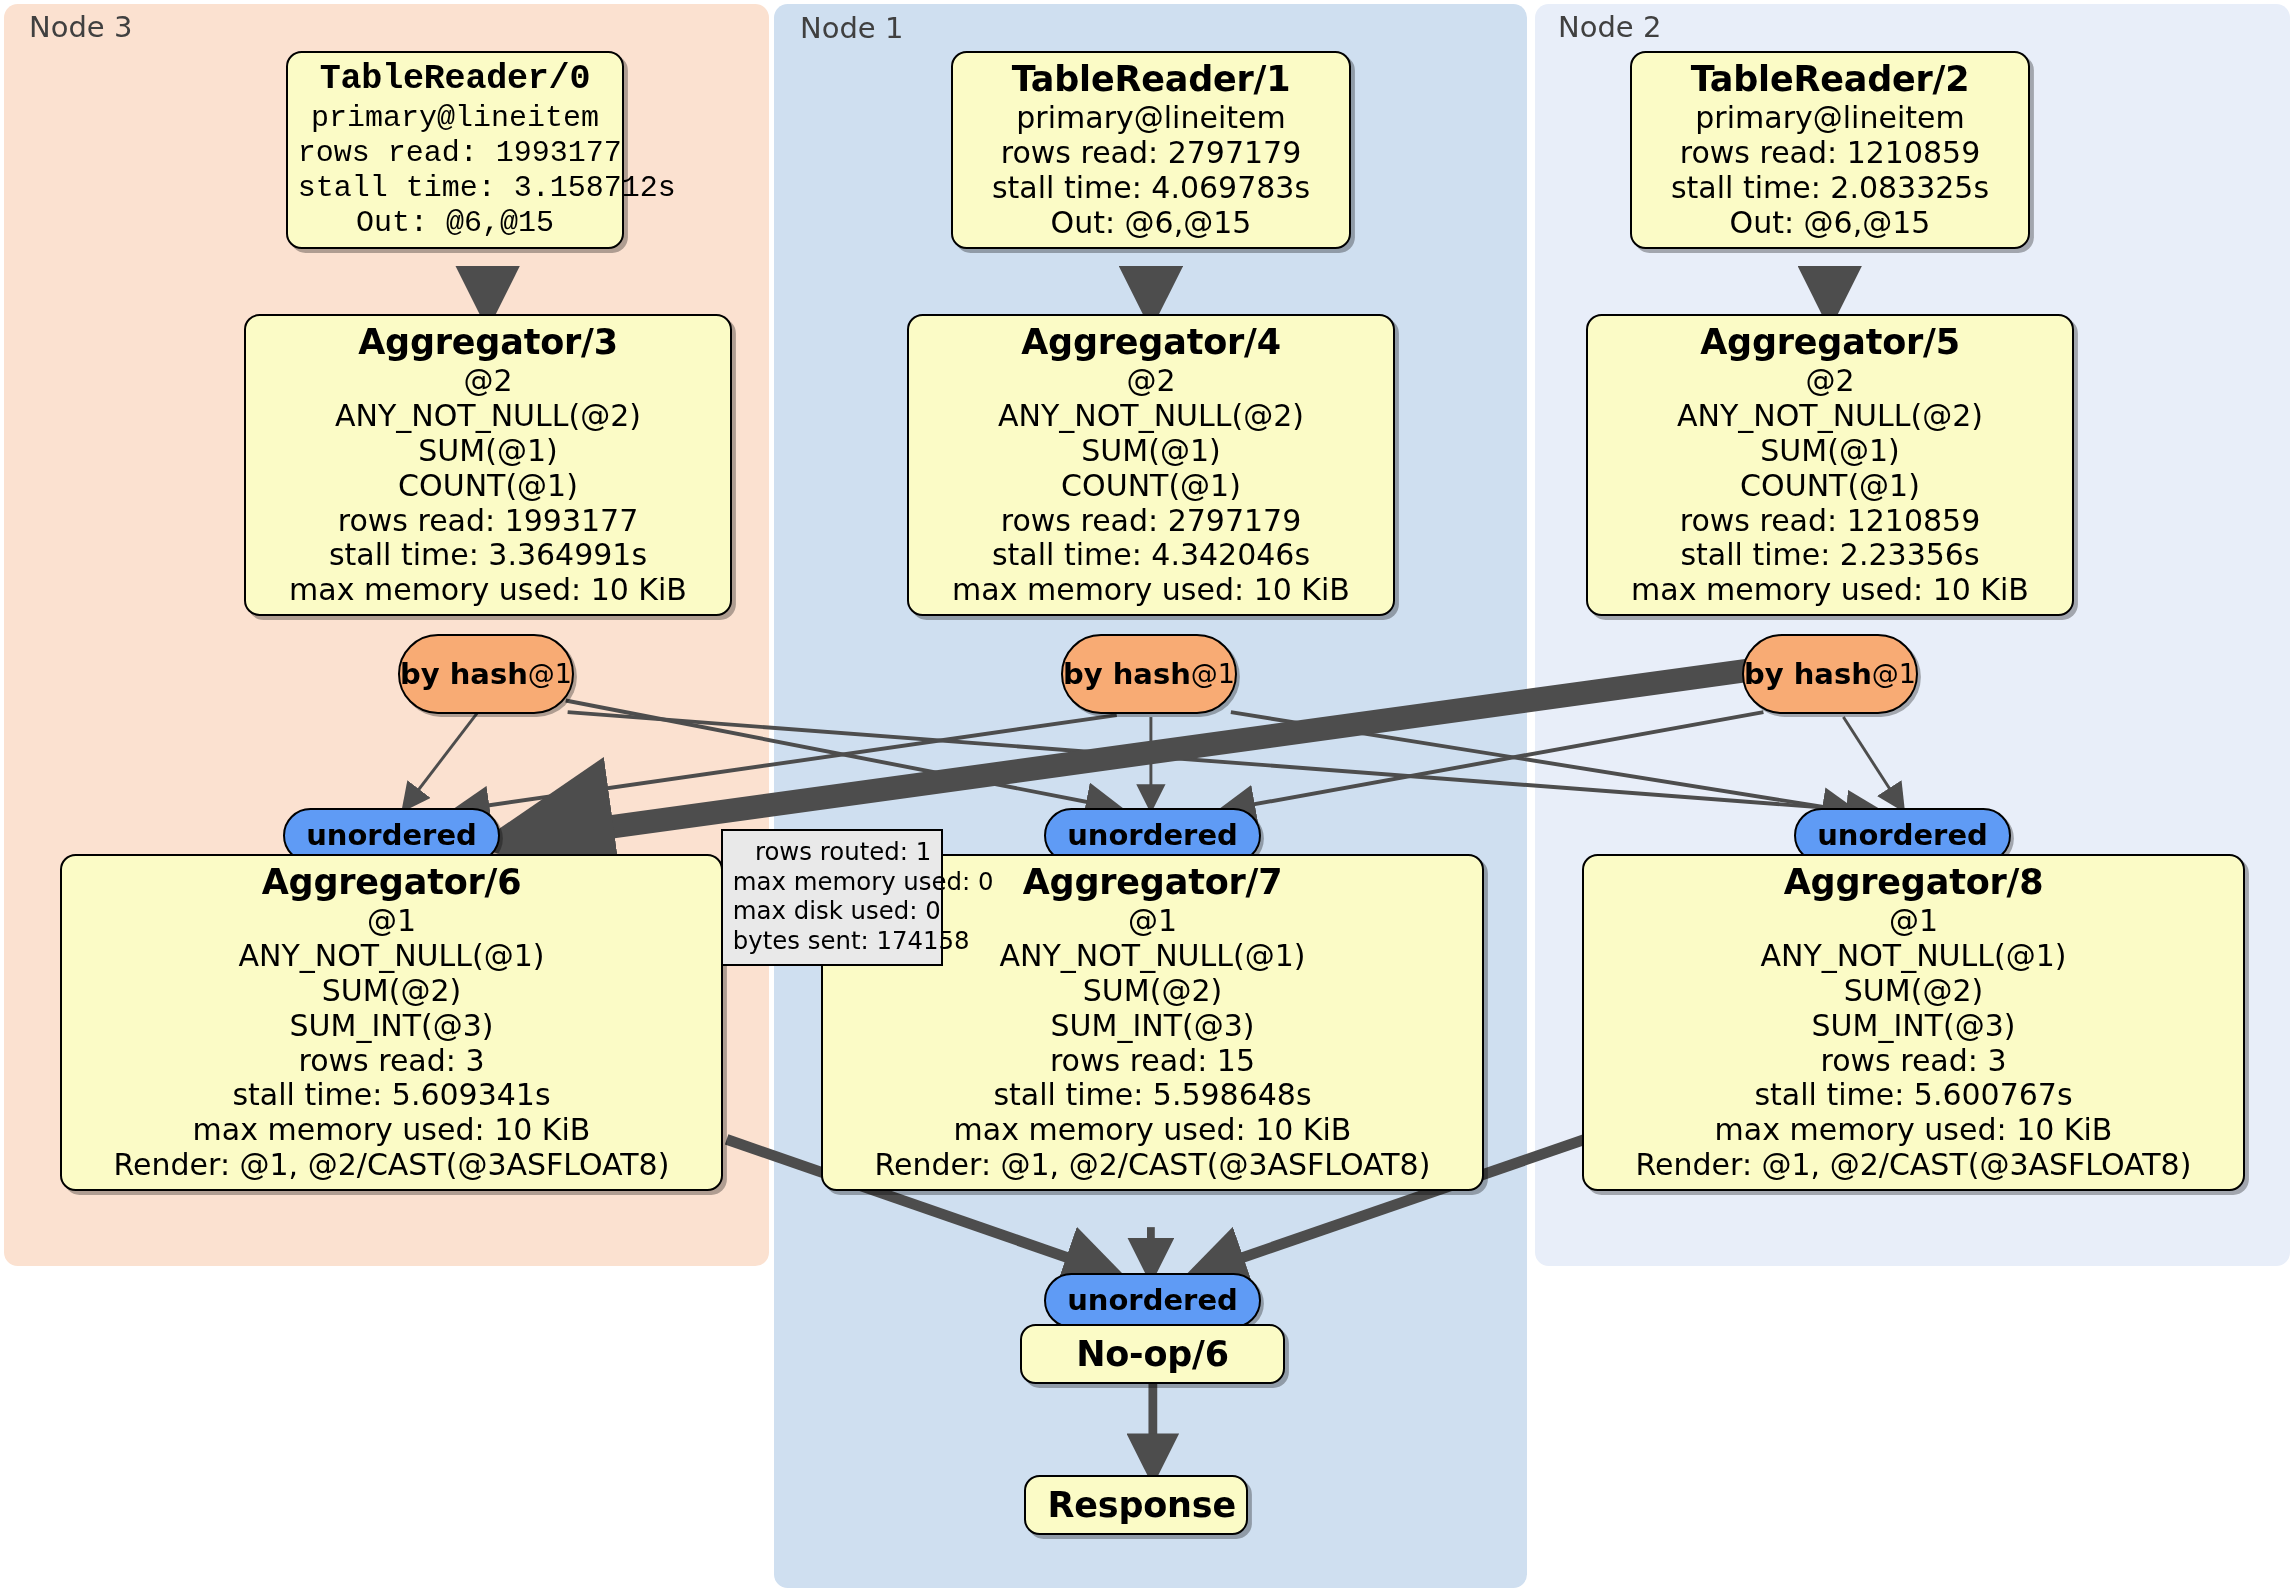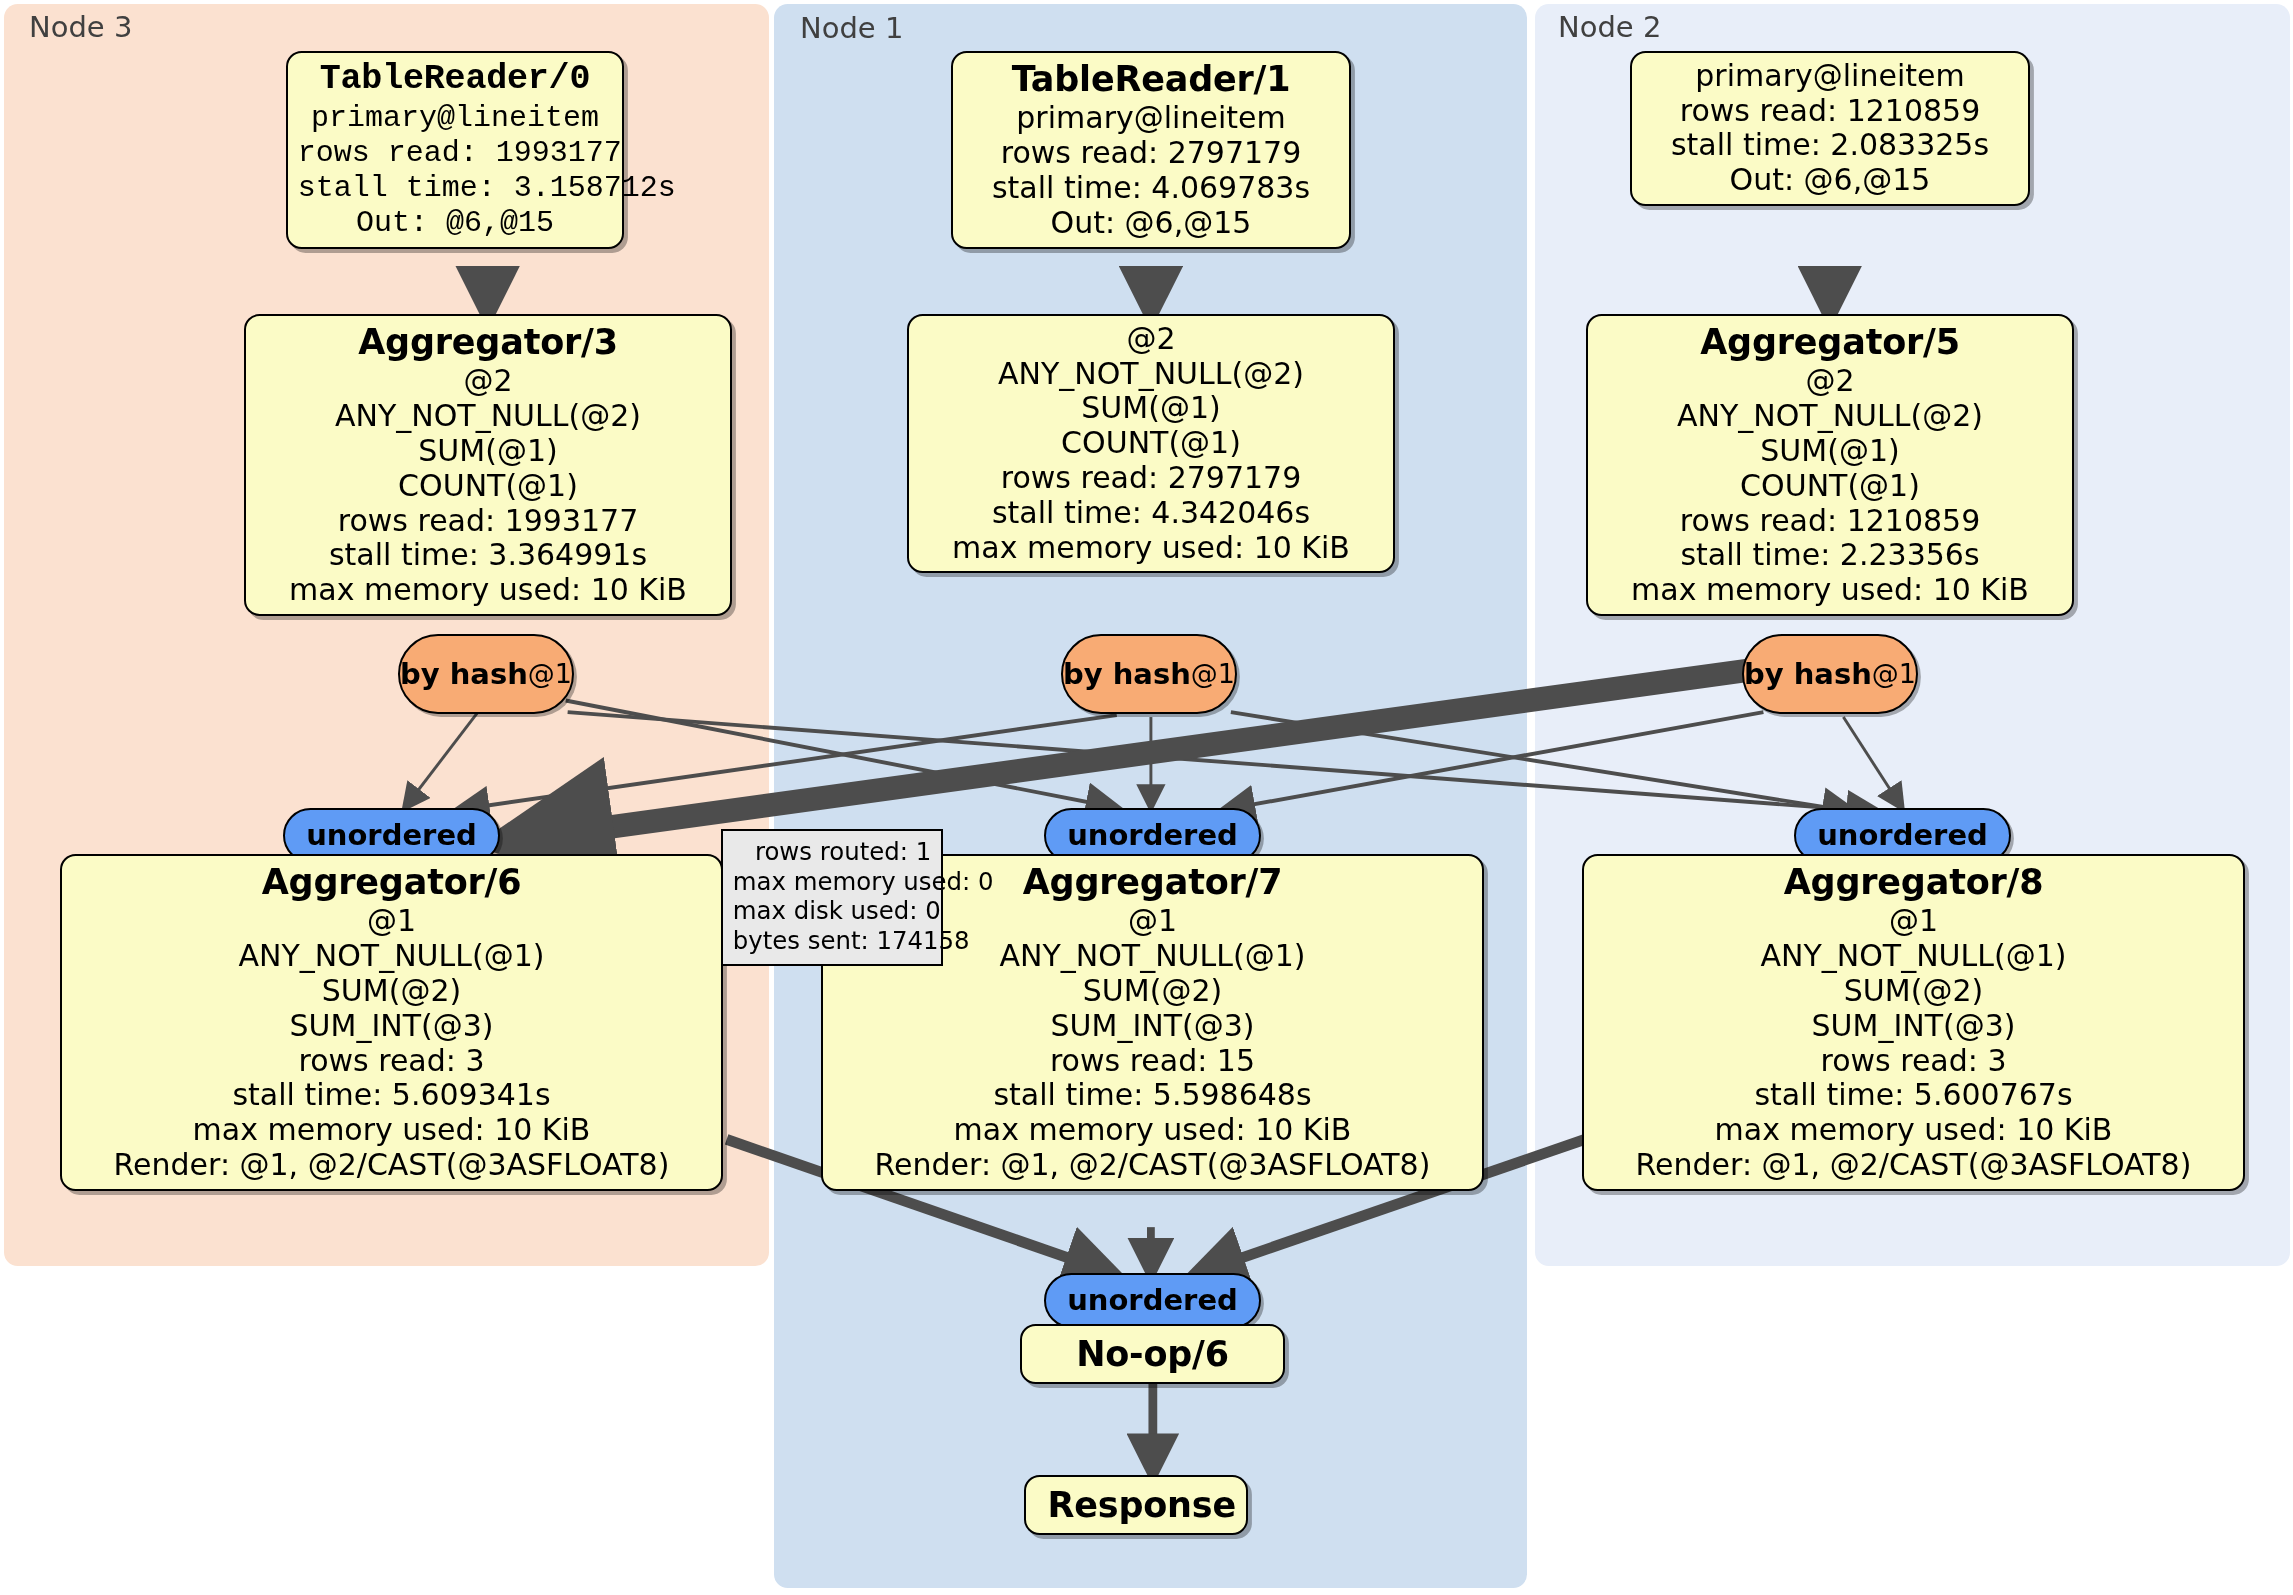--- a/index.html
+++ b/index.html
@@ -170,38 +170,40 @@
 
   <div class="box" style="left:951px; top:51px; width:400px;">
     <div class="title">TableReader/1</div>
     <div class="line">primary@lineitem</div>
     <div class="line">rows read: 2797179</div>
     <div class="line">stall time: 4.069783s</div>
     <div class="line">Out: @6,@15</div>
   </div>
 
   <div class="box" style="left:1630px; top:51px; width:400px;">
+    <div class="title">TableReader/2</div>
     <div class="line">primary@lineitem</div>
     <div class="line">rows read: 1210859</div>
     <div class="line">stall time: 2.083325s</div>
     <div class="line">Out: @6,@15</div>
   </div>
 
   <div class="box" style="left:244px; top:314px; width:488px;">
     <div class="title">Aggregator/3</div>
     <div class="line">@2</div>
     <div class="line">ANY_NOT_NULL(@2)</div>
     <div class="line">SUM(@1)</div>
     <div class="line">COUNT(@1)</div>
     <div class="line">rows read: 1993177</div>
     <div class="line">stall time: 3.364991s</div>
     <div class="line">max memory used: 10 KiB</div>
   </div>
 
   <div class="box" style="left:907px; top:314px; width:488px;">
+    <div class="title">Aggregator/4</div>
     <div class="line">@2</div>
     <div class="line">ANY_NOT_NULL(@2)</div>
     <div class="line">SUM(@1)</div>
     <div class="line">COUNT(@1)</div>
     <div class="line">rows read: 2797179</div>
     <div class="line">stall time: 4.342046s</div>
     <div class="line">max memory used: 10 KiB</div>
   </div>
 
   <div class="box" style="left:1586px; top:314px; width:488px;">

